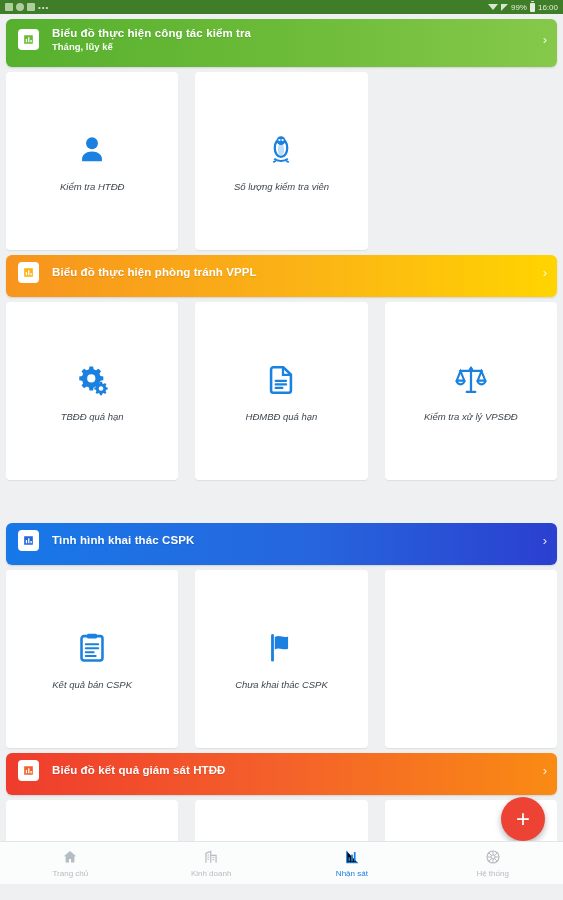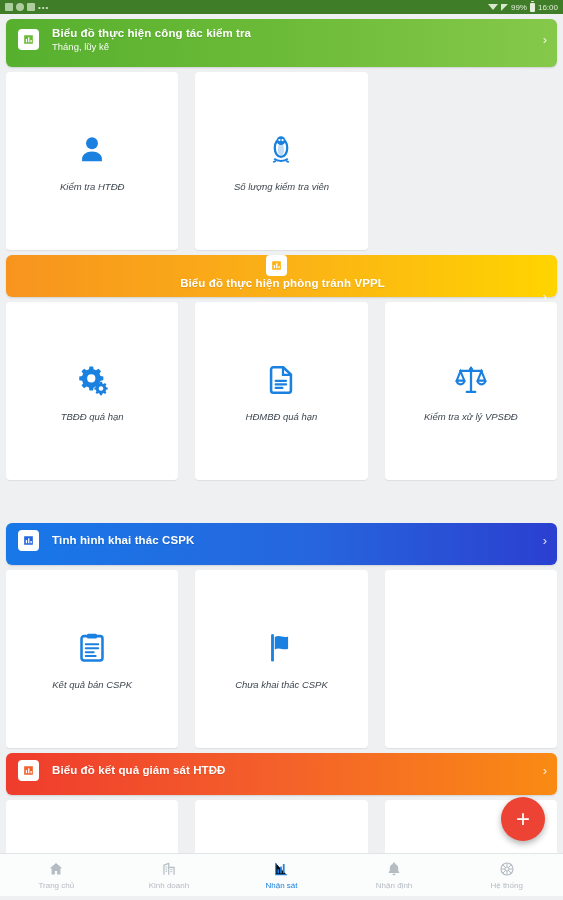--- a/index.html
+++ b/index.html
@@ -59,38 +59,38 @@
   .sec-head {
     margin: 5px 6px 0 6px;
     height: 42px;
     border-radius: 6px;
     display: flex; align-items: center;
     padding: 0 10px 8px 12px;
     color: #fff;
     box-shadow: 0 1px 2px rgba(0,0,0,.13);
   }
   .sec-head.green  { background: linear-gradient(90deg,#56b02e 0%,#6cbb38 50%,#86c94a 100%); height: 48px; }
-  .sec-head.orange { background: linear-gradient(90deg,#f7941e 0%,#fbb415 55%,#ffd400 100%); flex-direction: column; }
+  .sec-head.orange { background: linear-gradient(90deg,#f7941e 0%,#fbb415 55%,#ffd400 100%); }
   .sec-head.blue   { background: linear-gradient(90deg,#1878e8 0%,#2666dd 55%,#2b3fd0 100%); margin-top: 43px; }
   .sec-head.red    { background: linear-gradient(90deg,#ef3c2d 0%,#f4612a 50%,#f98b13 100%); }
 
   .sec-badge {
     width: 21px; height: 21px; border-radius: 4px;
     background: #ffffff;
     display: flex; align-items: center; justify-content: center;
     flex: 0 0 auto;
     margin-right: 13px;
   }
   .sec-badge svg { display: block; }
   .sec-txtwrap { display: flex; flex-direction: column; justify-content: center; }
   .sec-title {
     font-size: 11.5px; font-weight: bold; letter-spacing: .1px; line-height: 14px;
     text-shadow: 0 1px 1px rgba(0,0,0,.12);
   }
-  .sec-sub { font-size: 9.5px; font-weight: normal; line-height: 13px; opacity: .95; }
+  .sec-sub { font-size: 9.5px; font-weight: bold; line-height: 13px; opacity: .95; }
   .sec-chev { margin-left: auto; font-size: 13px; opacity: .85; line-height: 1; }
 
   
   .grid {
     display: grid;
     grid-template-columns: repeat(3, 1fr);
     gap: 17px;
     padding: 5px 6px 0 6px;
   }
   .tile {
@@ -125,21 +125,21 @@
     box-shadow: 0 3px 6px rgba(0,0,0,.3);
     display: flex; align-items: center; justify-content: center;
     color: #fff; font-size: 24px; font-weight: 300; line-height: 1;
     z-index: 30;
     border: none;
     cursor: pointer;
   }
 
   
   .bottomnav {
-    position: absolute; left: 0; right: 0; bottom: 4px;
+    position: absolute; left: 0; right: 0; bottom: 16px;
     height: 43px;
     background: #fbfcfc;
     border-top: 1px solid #e2e5e7;
     display: flex;
     z-index: 35;
   }
   .nav-item {
     flex: 1;
     display: flex; flex-direction: column;
     align-items: center; justify-content: center;
@@ -361,28 +361,20 @@
             <rect x="6.6" y="12.4" width="2.6" height="6.2" fill="#1b81e0"></rect>
             <rect x="10.7" y="8.4" width="2.6" height="10.2" fill="#1b81e0"></rect>
             <rect x="14.8" y="4.6" width="2.6" height="14" fill="#1b81e0"></rect>
           </svg>
         </span>
         <span class="nav-label">Nhận sát</span>
       </div>
       <div class="nav-item">
         <span class="nav-ico">
           <svg width="16" height="16" viewBox="0 0 24 24">
-            <path fill="#b5bcc2" d="M12 2.4a2 2 0 0 1 2 2v.5a6.1 6.1 0 0 1 4.3 5.8v4l1.6 2.3v1H4.1v-1L5.7 14.7v-4A6.1 6.1 0 0 1 10 4.9v-.5a2 2 0 0 1 2-2zM9.6 19.1h4.8a2.4 2.4 0 0 1-4.8 0z"></path>
-          </svg>
-        </span>
-        <span class="nav-label">Nhận định</span>
-      </div>
-      <div class="nav-item">
-        <span class="nav-ico">
-          <svg width="16" height="16" viewBox="0 0 24 24">
             <circle cx="12" cy="12" r="9" fill="none" stroke="#b5bcc2" stroke-width="1.7"></circle>
             <circle cx="12" cy="12" r="3" fill="none" stroke="#b5bcc2" stroke-width="1.6"></circle>
             <path stroke="#b5bcc2" stroke-width="1.5" d="M12 3v6M12 15v6M3 12h6M15 12h6M5.6 5.6l4.3 4.3M14.1 14.1l4.3 4.3M18.4 5.6l-4.3 4.3M9.9 14.1l-4.3 4.3"></path>
           </svg>
         </span>
         <span class="nav-label">Hệ thống</span>
       </div>
     </div>
 </div>
 

